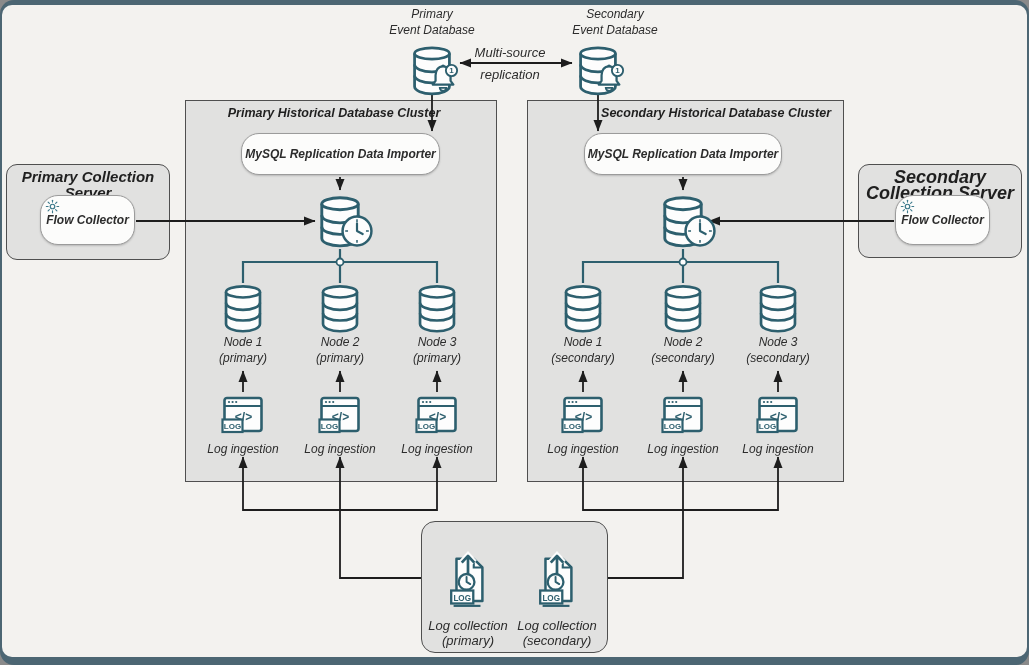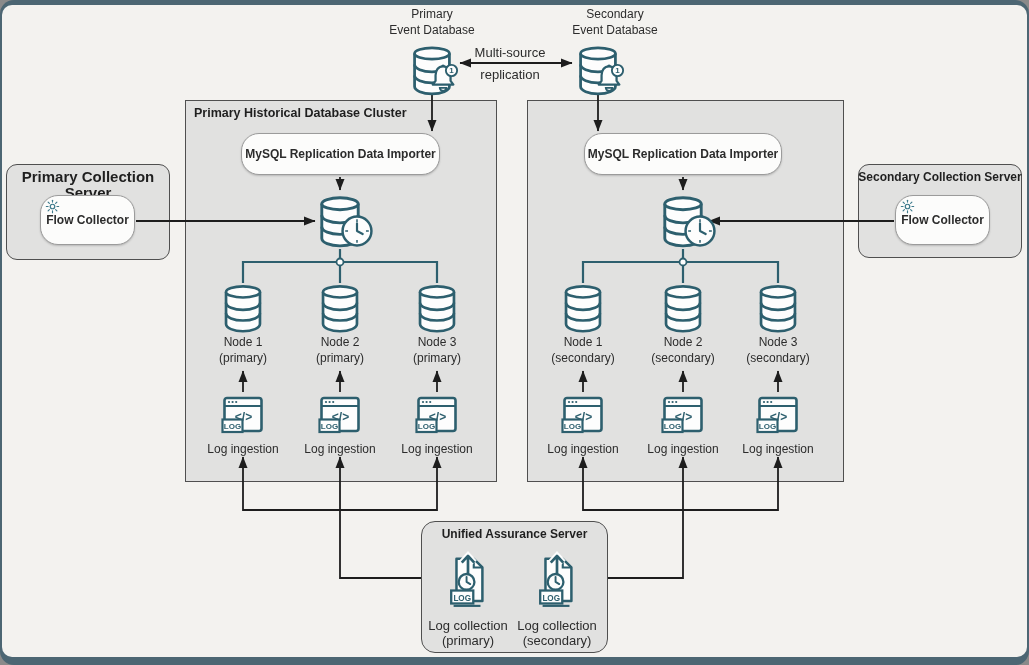--- a/index.html
+++ b/index.html
@@ -4,21 +4,21 @@
 <style>
   html,body{margin:0;padding:0;background:#8a8a8a;}
   .frame{position:relative;width:1029px;height:665px;background:#4c6673;border-radius:14px;overflow:hidden;font-family:"Liberation Sans",sans-serif;}
   .canvas{position:absolute;left:2px;right:2px;top:5px;bottom:8px;background:#f3f2ef;border-radius:10px;}
   .abs{position:absolute;box-sizing:border-box;}
   .panel{background:#e1e1e0;border:1.5px solid #4f4f4f;z-index:1;}
   .rpanel{border-radius:11px;}
   .lines{left:0;top:0;z-index:2;pointer-events:none;}
   .card{background:#fcfcfb;border:1px solid #9b9b9b;border-radius:18px;z-index:3;
         box-shadow:0 1px 2px rgba(0,0,0,.18);display:flex;align-items:center;justify-content:center;}
-  .lbl{z-index:3;font-size:12px;line-height:16px;color:#2c2c2c;text-align:center;}
+  .lbl{z-index:3;font-size:12px;line-height:16px;color:#2c2c2c;text-align:center;font-style:italic;}
   .title{font-weight:600;color:#1f1f1f;font-size:12.5px;}
   .small{font-size:13px;line-height:15px;}
   .icon{z-index:3;}
   svg text{font-family:"Liberation Sans",sans-serif;}
 </style>
 </head>
 <body>
 
 <div class="frame">
   <div class="canvas"></div>
@@ -137,21 +137,22 @@
   <svg class="abs icon" style="left:429px;top:62px" width="30" height="32">
       <use href="#sym-bell"></use>
     </svg>
   <svg class="abs icon" style="left:576px;top:44px" width="44" height="52">
       <use href="#sym-db"></use>
     </svg>
   <svg class="abs icon" style="left:595px;top:62px" width="30" height="32">
       <use href="#sym-bell"></use>
     </svg>
 
-  <div class="abs lbl title" style="left:194px;top:105px;width:280px;text-align:left">Primary Historical Database Cluster</div>
+  <div class="abs lbl title" style="left:194px;top:105px;width:280px;text-align:center">Primary Historical Database Cluster</div>
+  <div class="abs lbl title" style="left:600px;top:105px;width:231px;text-align:right">Secondary Historical Database Cluster</div>
 
   <div class="abs card" style="left:241px;top:133px;width:199px;height:42px">
     <span class="lbl" style="font-weight:600;font-size:12px">MySQL Replication Data Importer</span>
   </div>
   <div class="abs card" style="left:584px;top:133px;width:198px;height:42px">
     <span class="lbl" style="font-weight:600;font-size:12px">MySQL Replication Data Importer</span>
   </div>
 
   <svg class="abs icon" style="left:317px;top:194px" width="46" height="54">
       <use href="#sym-db"></use>
@@ -237,29 +238,28 @@
   <div class="abs lbl" style="left:728px;top:441px;width:100px">Log ingestion</div>
 
   <div class="abs lbl title" style="left:6px;top:169px;width:164px;font-size:15px">Primary Collection Server</div>
   <div class="abs card" style="left:40px;top:195px;width:95px;height:50px">
     <span class="lbl" style="font-weight:600;font-size:12px">Flow Collector</span>
   </div>
   <svg class="abs icon" style="left:45px;top:199px" width="15" height="15">
       <use href="#sym-sun"></use>
     </svg>
 
-  <div class="abs lbl title" style="left:858px;top:169px;width:164px;font-size:12px">Secondary Collection Server</div>
+  <div class="abs lbl title" style="left:858px;top:169px;width:164px;font-size:18px">Secondary Collection Server</div>
   <div class="abs card" style="left:895px;top:195px;width:95px;height:50px">
     <span class="lbl" style="font-weight:600;font-size:12px">Flow Collector</span>
   </div>
   <svg class="abs icon" style="left:900px;top:199px" width="15" height="15">
       <use href="#sym-sun"></use>
     </svg>
 
-  <div class="abs lbl title" style="left:421px;top:526px;width:187px;font-size:12px">Unified Assurance Server</div>
   <svg class="abs icon" style="left:444px;top:550px" width="48" height="58">
       <use href="#sym-collect"></use>
     </svg>
   <svg class="abs icon" style="left:533px;top:550px" width="48" height="58">
       <use href="#sym-collect"></use>
     </svg>
   <div class="abs lbl small" style="left:422px;top:618px;width:92px">
     <div>Log collection</div>
     <div>(primary)</div>
   </div>

